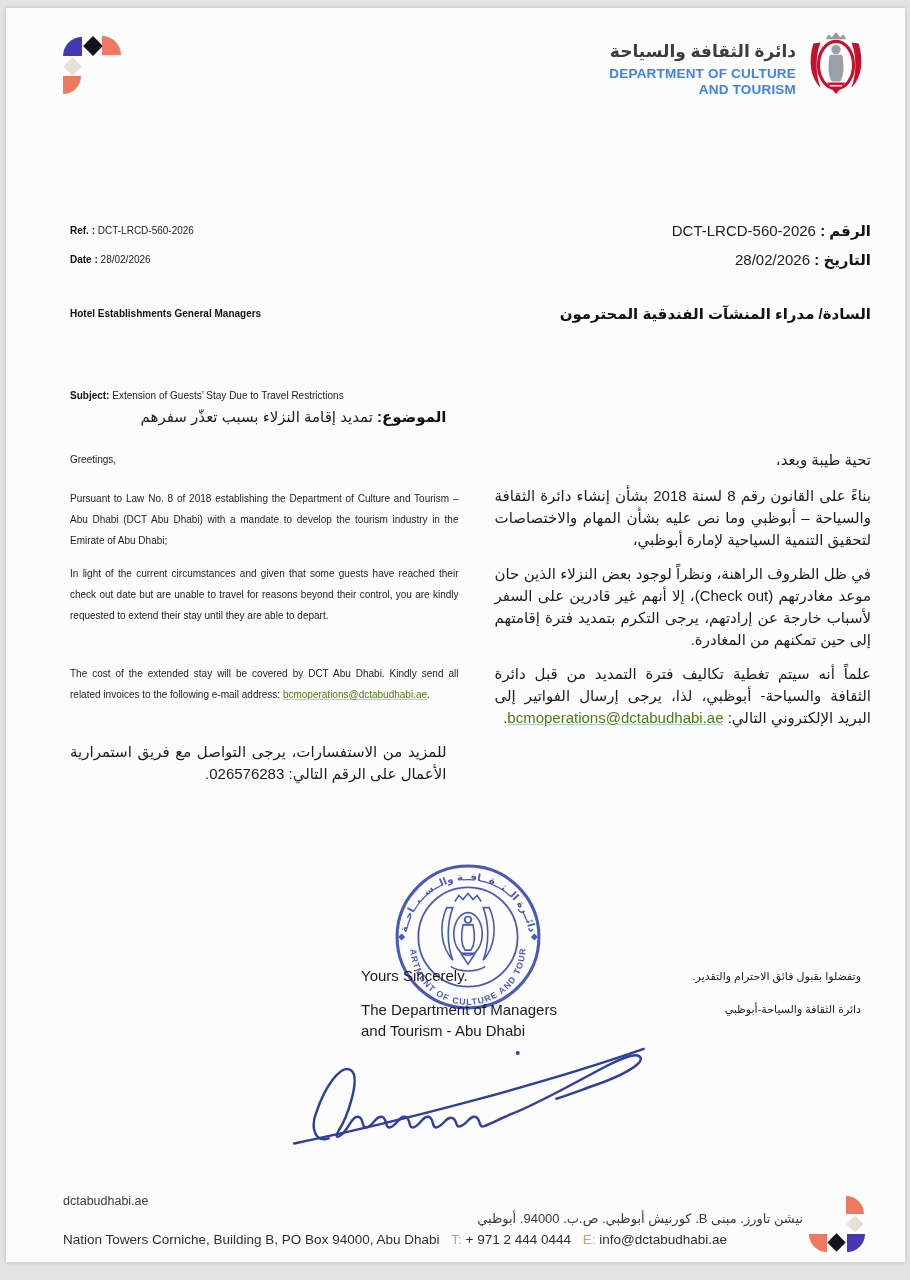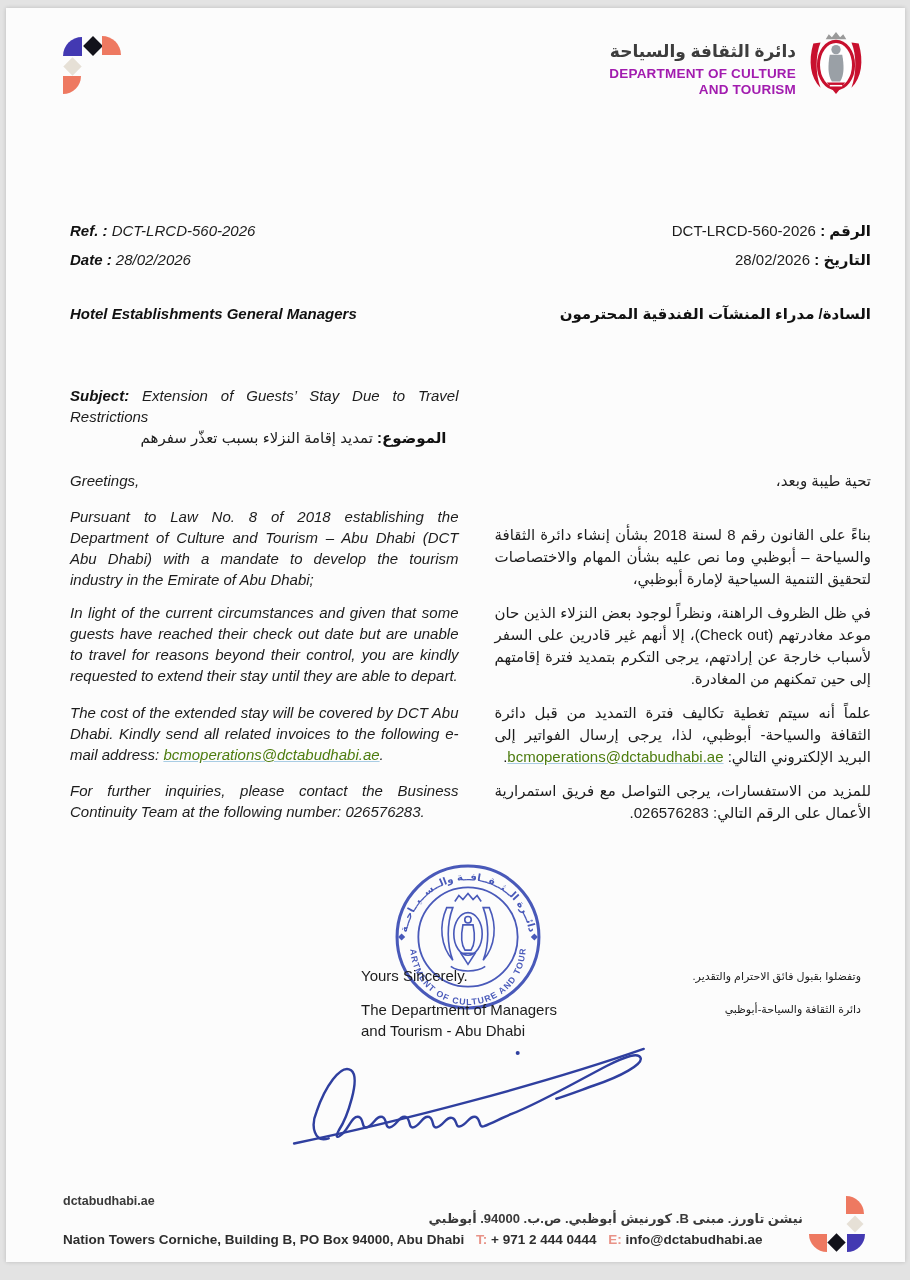--- a/index.html
+++ b/index.html
@@ -20,27 +20,27 @@
   
   .logo-mark { position:absolute; }
   .logo-mark .q { position:absolute; width:19px; height:19px; }
   .logo-mark .diamond { position:absolute; transform:rotate(45deg); }
   .lm-top { left:57px; top:27px; width:58px; height:60px; }
   .lm-bottom { left:803px; top:1188px; width:58px; height:58px; }
 
   
   .brand-text { position:absolute; left:570px; top:33px; width:220px; text-align:right; }
   .brand-ar { font-size:17px; font-weight:bold; color:#3d3d3d; margin-bottom:4px; }
-  .brand-en { font-size:13.5px; font-weight:bold; color:#a21caf; line-height:16px; letter-spacing:.2px; }
+  .brand-en { font-size:13.5px; font-weight:bold; color:#3b82f6; line-height:16px; letter-spacing:.2px; }
   .emblem { position:absolute; left:799px; top:22px; }
 
   
   .content { position:absolute; left:64px; right:34px; top:212px; }
   .row { display:flex; justify-content:space-between; }
-  .en { width:48.5%; font-size:15px; line-height:21px; text-align:justify;font-style:italic; }
+  .en { width:48.5%; font-size:10px; line-height:21px; text-align:justify; }
   .ar { width:47%; font-size:15px; line-height:22px; direction:rtl; text-align:justify; }
   .ar.nj, .en.nj { text-align:right; }
   .en.nj { text-align:left; }
   b { color:#111; }
   .mt-date { margin-top:7px; }
   .mt-addr { margin-top:32px; }
   .mt-subj { margin-top:60px;flex-direction:column; }
   .mt-greet { margin-top:21px; }
   .mt-p1 { margin-top:14px;align-items:flex-end; }
   .mt-p { margin-top:12px; }
@@ -53,21 +53,21 @@
   .closing { position:absolute; left:64px; right:44px; top:957px; display:flex; justify-content:flex-end; }
   .close-en { width:250px; font-size:15px; line-height:21px; }
   .close-en .c2 { margin-top:13px; width:215px; }
   .close-ar { width:250px; direction:rtl; text-align:right; font-size:11px; line-height:22px; }
   .close-ar .c2 { margin-top:11px; }
 
   
   .signature { position:absolute; left:280px; top:1010px; }
 
   
-  .footer { position:absolute; left:57px; top:1186px; width:740px;font-weight:bold; }
+  .footer { position:absolute; left:57px; top:1186px; width:740px; }
   .f-web { font-size:12.5px; color:#3a3a3a; margin-bottom:3px; }
   .f-ar { direction:rtl; text-align:right; font-size:13px; color:#3a3a3a; margin-bottom:6px; }
   .f-en { font-size:13.5px; color:#2e2e2e; }
   .f-label { color:#e89287; margin-left:8px; }
   .f-val { color:#2e2e2e; }
 </style>
 </head>
 <body>
 
 <div class="page">
@@ -153,21 +153,20 @@
       <div class="en">In light of the current circumstances and given that some guests have reached their check out date but are unable to travel for reasons beyond their control, you are kindly requested to extend their stay until they are able to depart.</div>
       <div class="ar">في ظل الظروف الراهنة، ونظراً لوجود بعض النزلاء الذين حان موعد مغادرتهم (Check out)، إلا أنهم غير قادرين على السفر لأسباب خارجة عن إرادتهم، يرجى التكرم بتمديد فترة إقامتهم إلى حين تمكنهم من المغادرة.</div>
     </div>
 
     <div class="row mt-p">
       <div class="en"><span>The cost of the extended stay will be covered by DCT Abu Dhabi. Kindly send all related invoices to the following e-mail address: </span><a class="maillink" href="#">bcmoperations@dctabudhabi.ae</a><span>.</span></div>
       <div class="ar"><span>علماً أنه سيتم تغطية تكاليف فترة التمديد من قبل دائرة الثقافة والسياحة- أبوظبي، لذا، يرجى إرسال الفواتير إلى البريد الإلكتروني التالي: </span><a class="maillink" href="#">bcmoperations@dctabudhabi.ae</a><span>.</span></div>
     </div>
 
     <div class="row mt-p">
-      <div class="en">For further inquiries, please contact the Business Continuity Team at the following number: 026576283.</div>
       <div class="ar">للمزيد من الاستفسارات، يرجى التواصل مع فريق استمرارية الأعمال على الرقم التالي: 026576283.</div>
     </div>
 
   </div>
 
   <svg class="stamp" width="152" height="152" viewBox="0 0 150 150">
     <circle cx="75" cy="75" r="70" fill="none" stroke="#3a4cb4" stroke-width="3"></circle>
     <circle cx="75" cy="75" r="49" fill="none" stroke="#3a4cb4" stroke-width="1.8"></circle>
     <defs>
       <path id="arcTop" d="M 14,80 A 61 61 0 0 1 136,80"></path>

